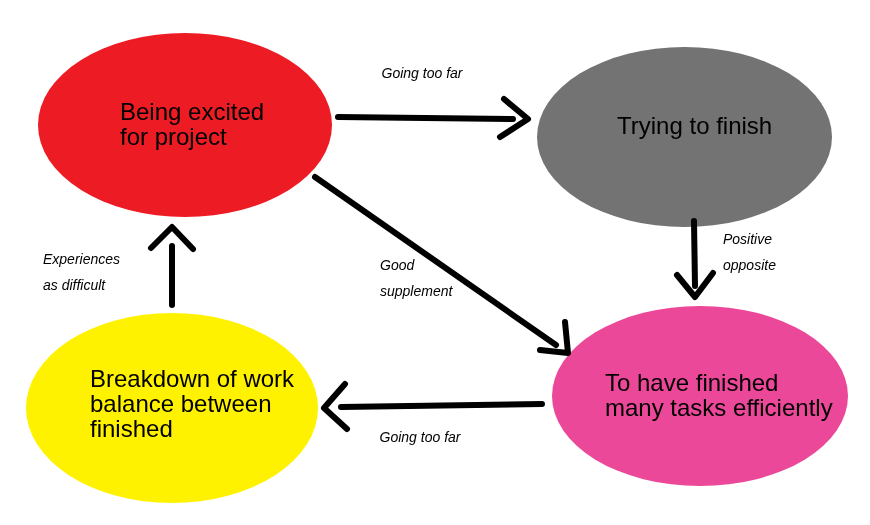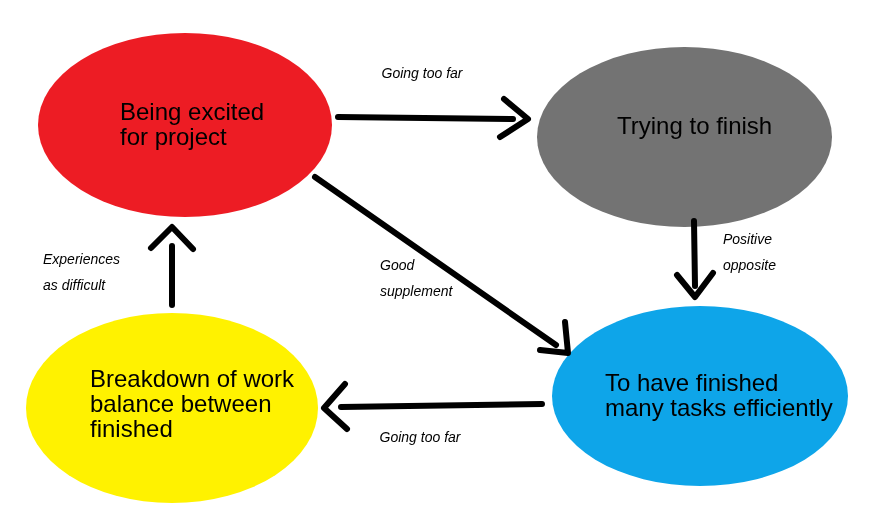--- a/index.html
+++ b/index.html
@@ -49,21 +49,21 @@
       <div>for project</div>
     </div>
   </div>
 
   <div class="node" style="left: 537px; top: 47px; width: 295px; height: 180px; background-color: #737373; text-align: center;">
     <div class="node-text" style="left:80px; top:66px;">
       <div>Trying to finish</div>
     </div>
   </div>
 
-  <div class="node" style="left: 552px; top: 306px; width: 296px; height: 180px; background-color: #0ea5e9;">
+  <div class="node" style="left: 552px; top: 306px; width: 296px; height: 180px; background-color: #ec4899;">
     <div class="node-text" style="left:53px; top:64px;">
       <div>To have finished</div>
       <div>many tasks efficiently</div>
     </div>
   </div>
 
   <div class="node" style="left: 26px; top: 313px; width: 292px; height: 190px; background-color: rgb(255, 242, 0);">
     <div class="node-text" style="left:64px; top:53px;">
       <div>Breakdown of work</div>
       <div>balance between</div>

